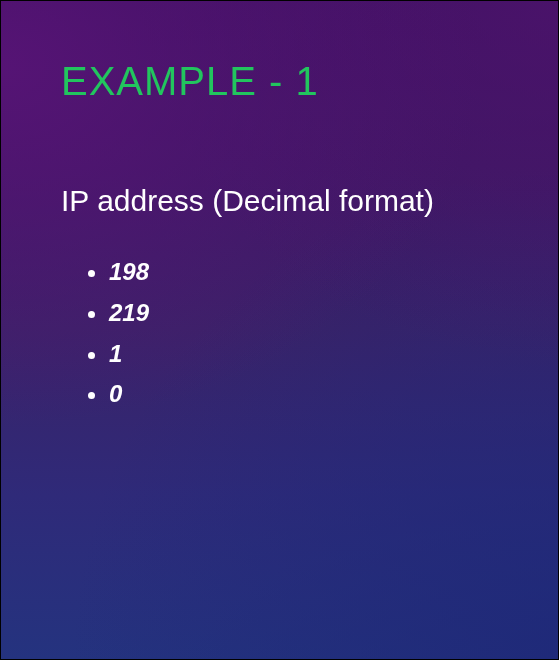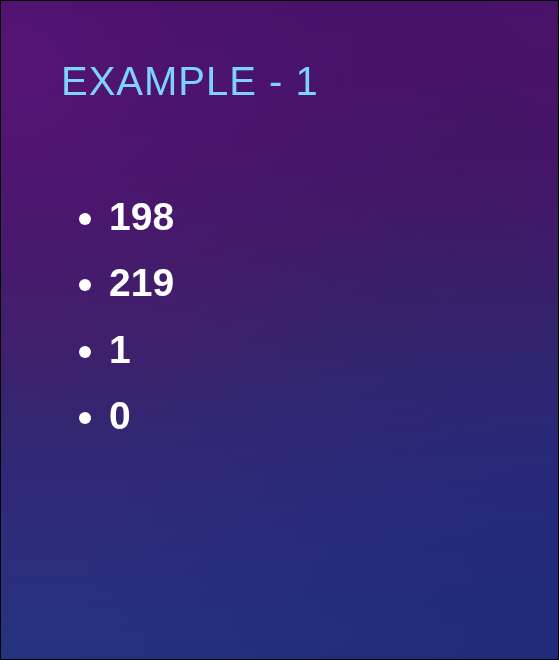--- a/index.html
+++ b/index.html
@@ -26,51 +26,53 @@
     width: 100%;
     height: 100%;
     box-sizing: border-box;
     padding: 58px 48px 30px 60px;
   }
   .title {
     font-size: 40px;
     font-weight: 300;
     letter-spacing: 1px;
     margin: 0 0 80px 0;
-    color: #7dd3fc;
+    color: #22c55e;
   }
   .subtitle {
     font-size: 30px;
     font-weight: 400;
     margin: 0 0 34px 0;
     color: #ffffff;
   }
   .ip-address {
     font-size: 34px;
     font-weight: 700;
     margin: 0 0 10px 14px;
     text-decoration: underline;
     text-underline-offset: 4px;
   }
   ul.octets {
     list-style-type: disc;
     margin: 0;
     padding: 0 0 0 48px;
   }
   ul.octets li {
-    font-size: 39px;
+    font-size: 24px;
     font-weight: 700;
     line-height: 1.7;
     padding-left: 0px;
+    font-style: italic;
   }
 </style>
 </head>
 <body>
 
 <div class="slide">
   <h1 class="title">EXAMPLE - 1</h1>
+  <p class="subtitle">IP address (Decimal format)</p>
   <ul class="octets">
     <li>198</li>
     <li>219</li>
     <li>1</li>
     <li>0</li>
   </ul>
 </div>
 
 </body></html>

